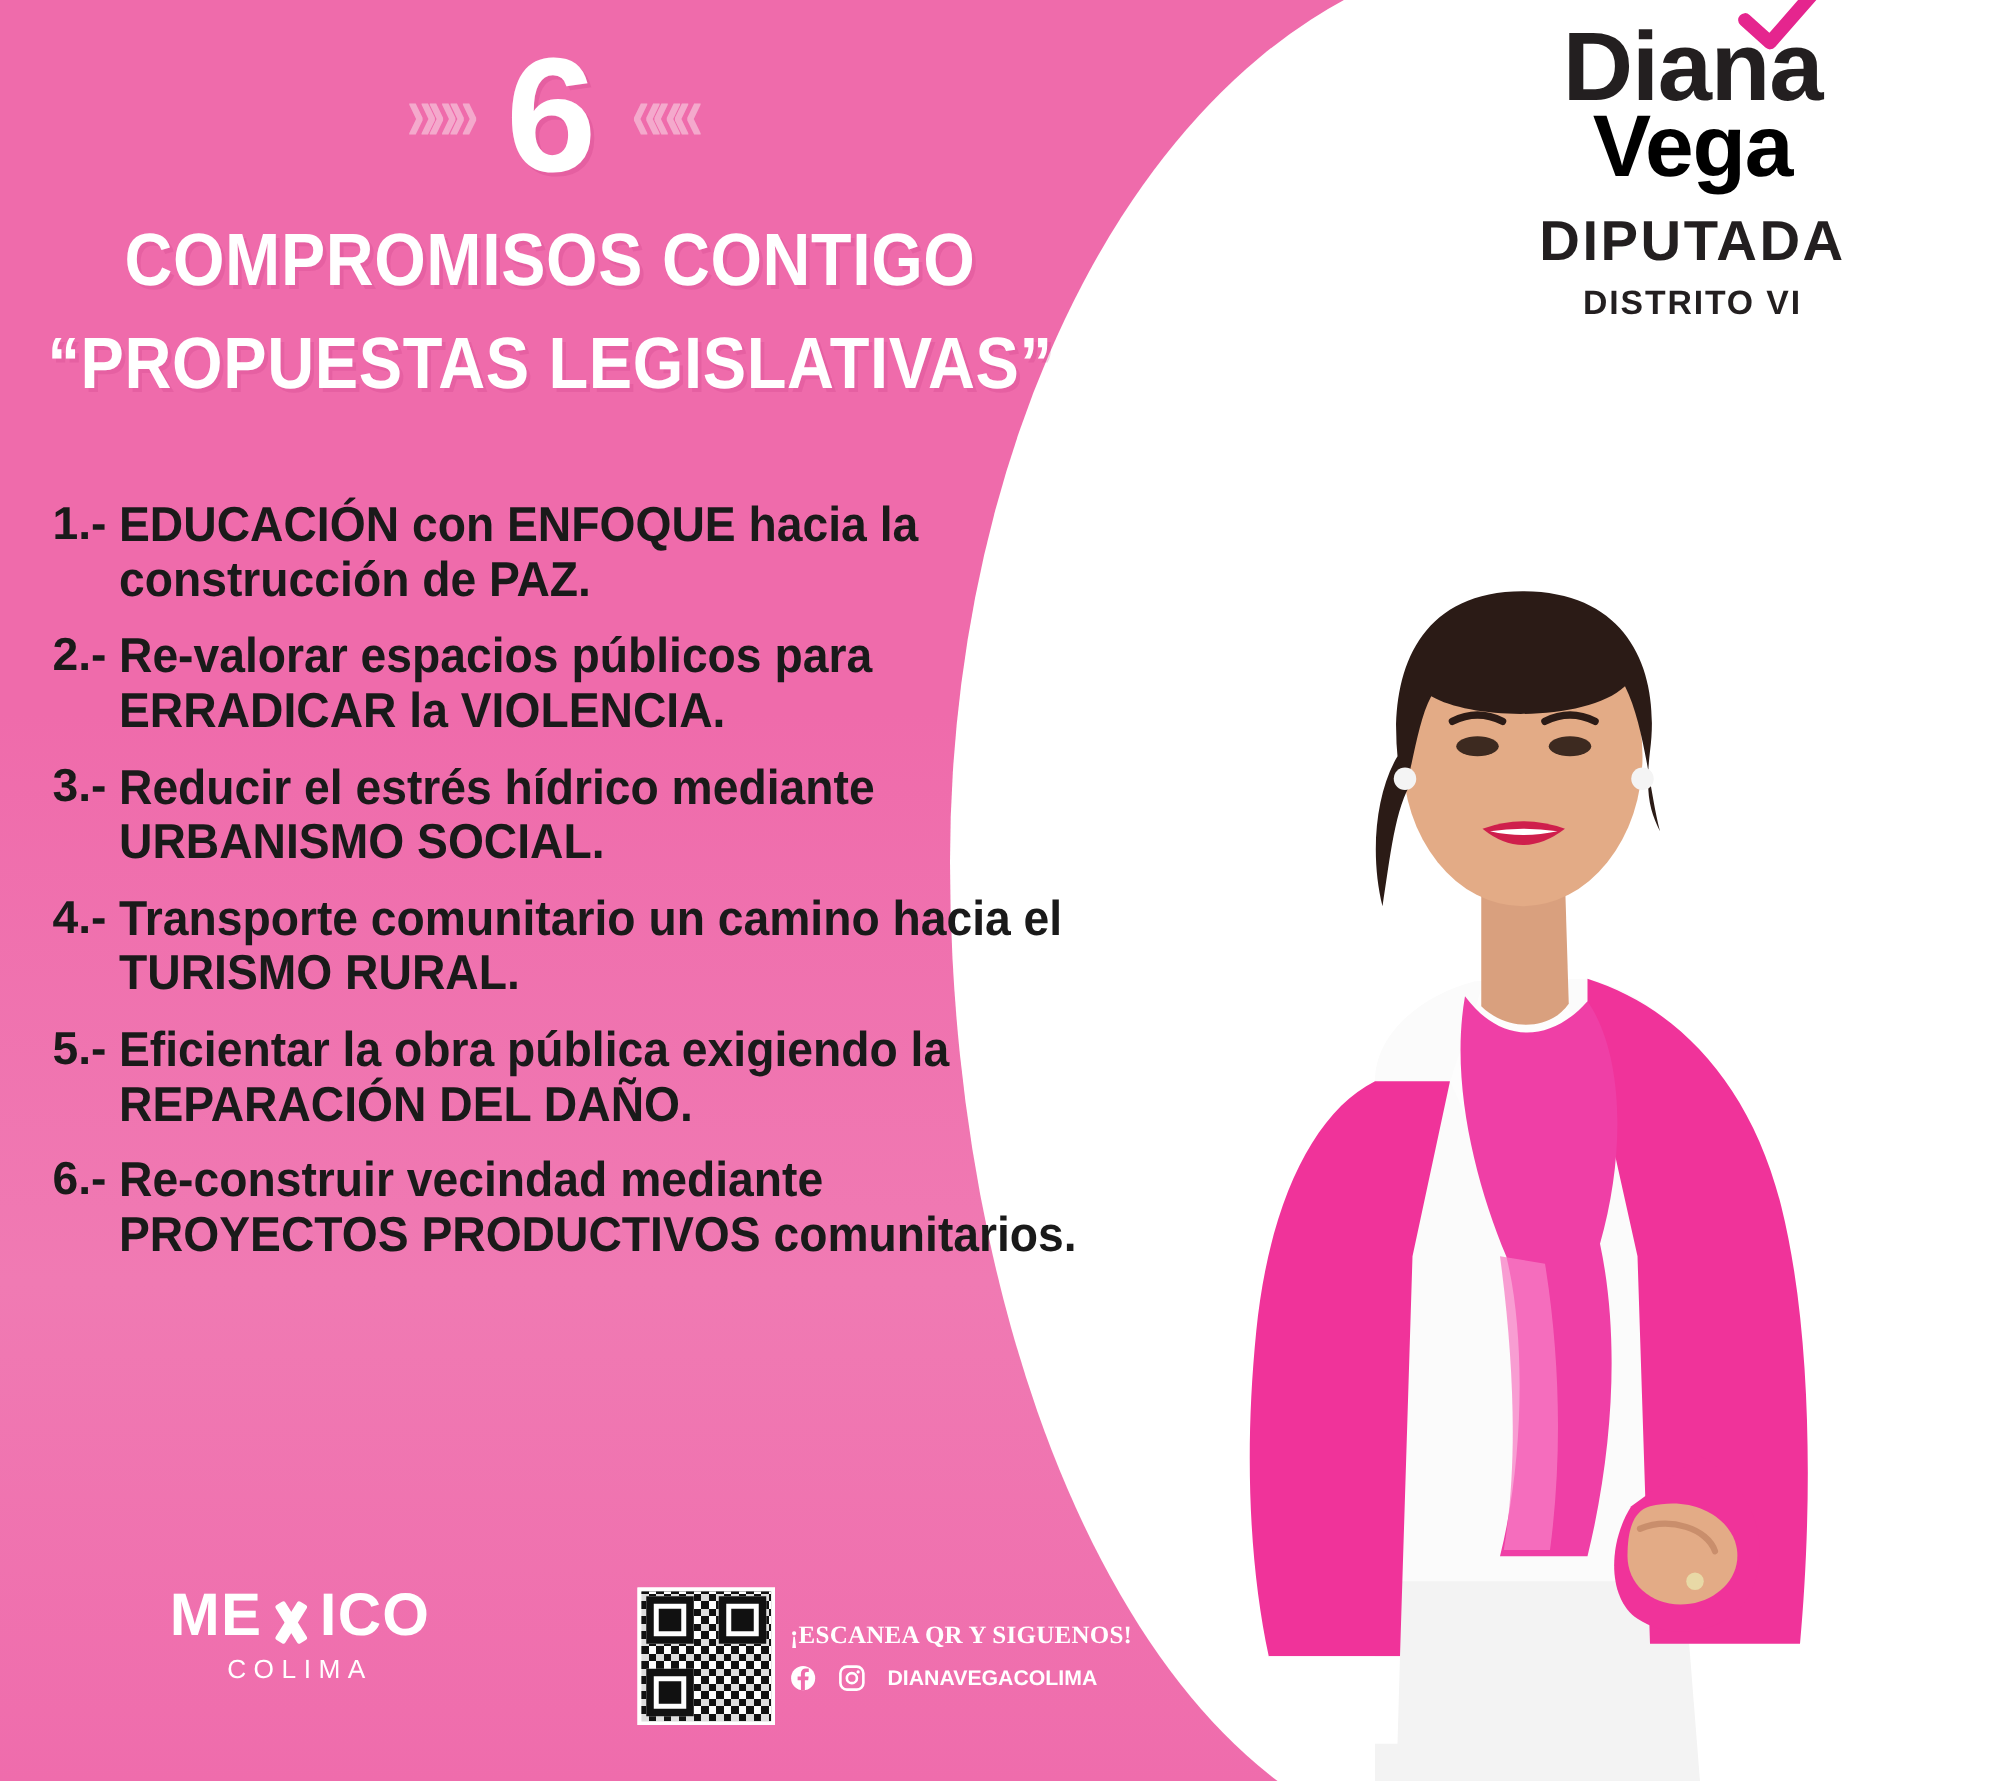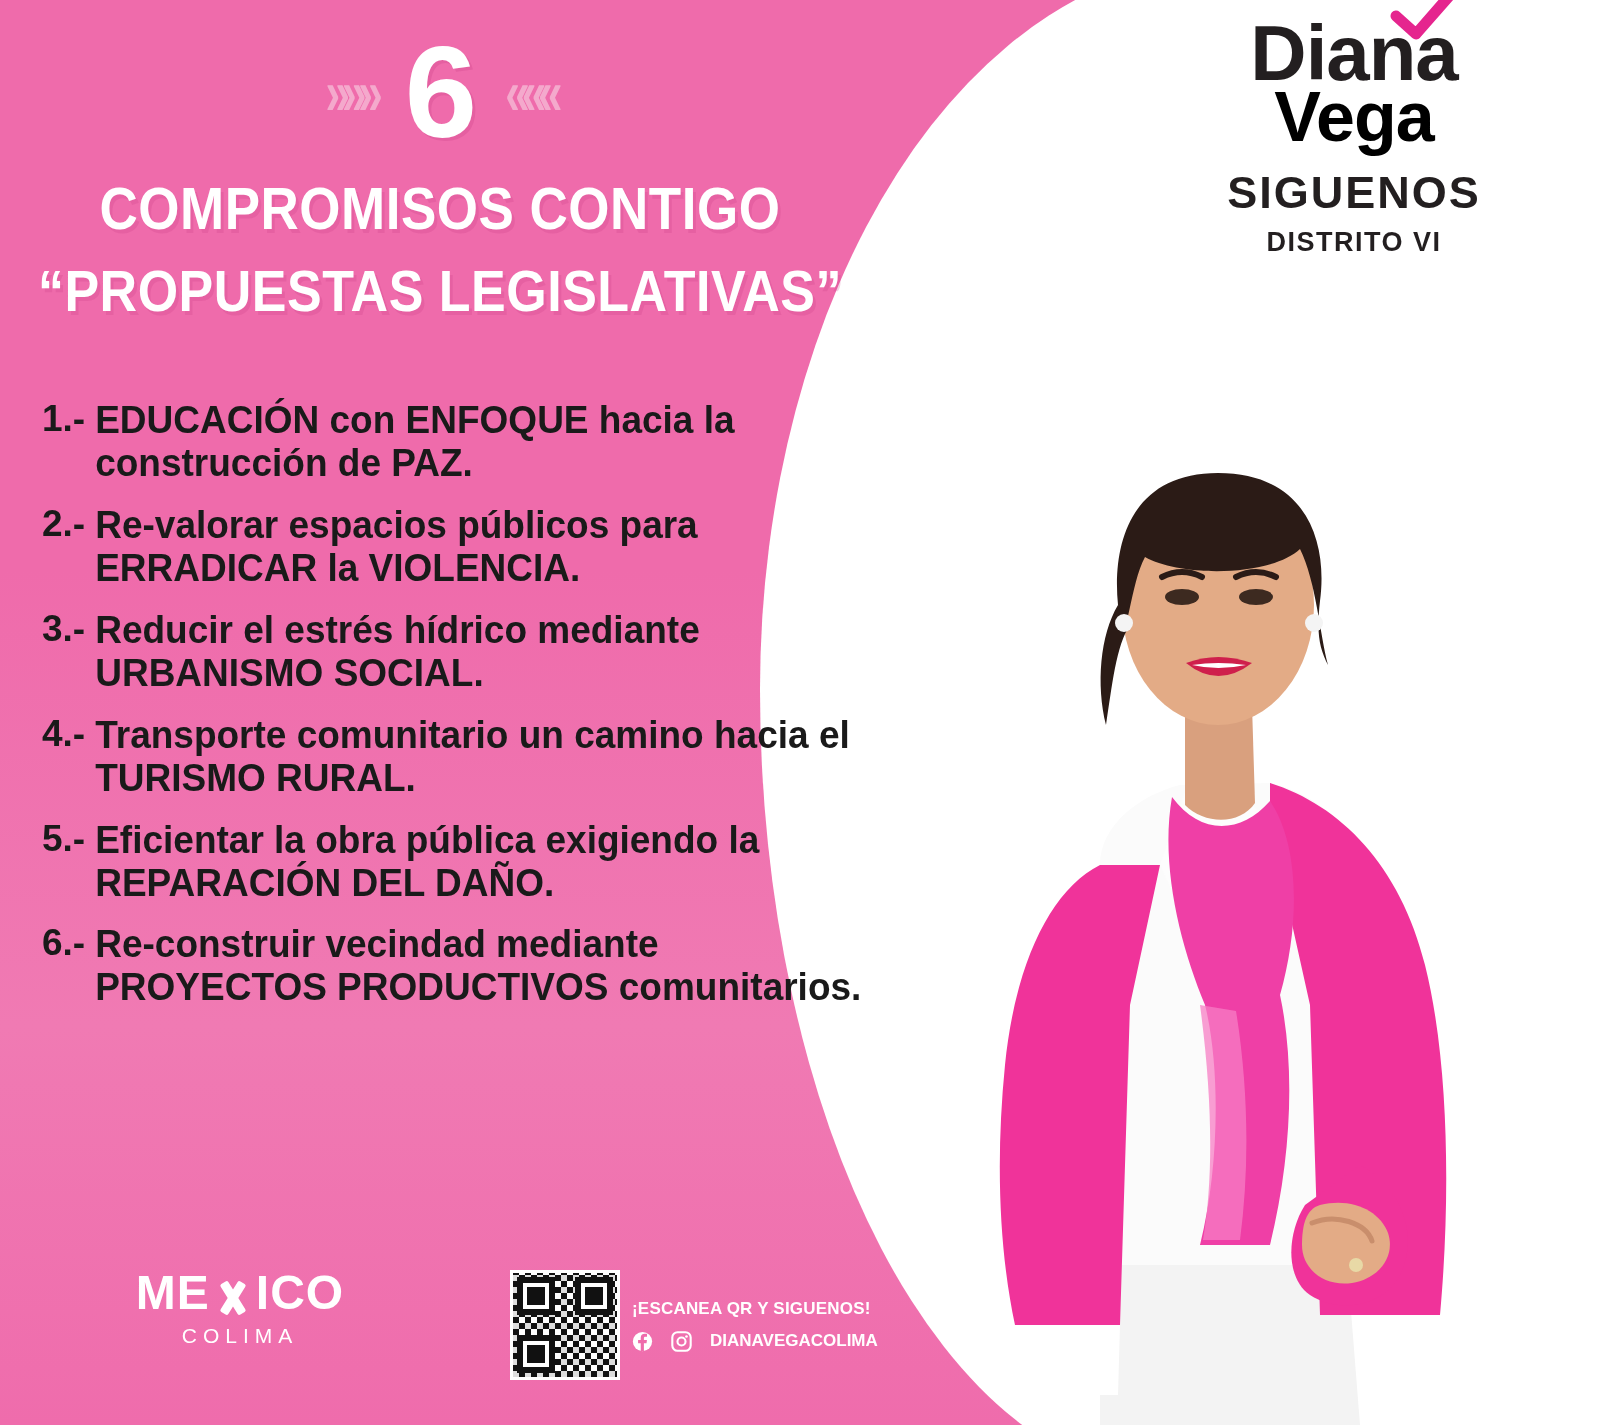--- a/index.html
+++ b/index.html
@@ -206,25 +206,26 @@
     background: #fff;
   }
   .qr-eye.tl { top: 4px; left: 4px; }
   .qr-eye.tr { top: 4px; right: 4px; }
   .qr-eye.bl { bottom: 4px; left: 4px; }
   .qr-eye i {
     position: absolute; inset: 4px; background: #111; display: block;
   }
   .qr-texts { color: #ffffff; }
   .qr-line1 {
-    font-size: 17px;
+    font-size: 20px;
     font-weight: 800;
     letter-spacing: 0.2px;
     margin-bottom: 12px;
     white-space: nowrap;
+    font-family: Liberation Serif, serif;
   }
   .qr-line2 {
     display: flex;
     align-items: center;
     gap: 18px;
     font-size: 17px;
     font-weight: 800;
     white-space: nowrap;
   }
   .soc-icon {
@@ -372,21 +373,21 @@
   </div>
 
   <div class="brand">
     <div class="brand-diana">
       <svg class="check" viewBox="0 0 74 60">
         <path d="M6 34 L26 52 L68 4" fill="none" stroke="#e5258e" stroke-width="11" stroke-linecap="round" stroke-linejoin="round"></path>
       </svg>
       <span>Diana</span>
     </div>
     <div class="brand-vega">Vega</div>
-    <div class="brand-diputada">SIGUENOS</div>
+    <div class="brand-diputada">DIPUTADA</div>
     <div class="brand-distrito">DISTRITO VI</div>
   </div>
 
   <svg class="photo" viewBox="0 0 760 1120">
 
     <path d="M300 930 L300 1120 L560 1120 L545 930 Z" fill="#f3f3f3"></path>
 
     <path d="M300 560 C300 520 340 490 380 480 L470 478 C520 490 560 525 560 575 L565 960 L300 960 Z" fill="#fbfbfb"></path>
 
     <path d="M300 560 C250 585 215 660 205 760 C195 860 200 950 215 1020 L320 1020 L330 700 L360 560 Z" fill="#f0339a"></path>

